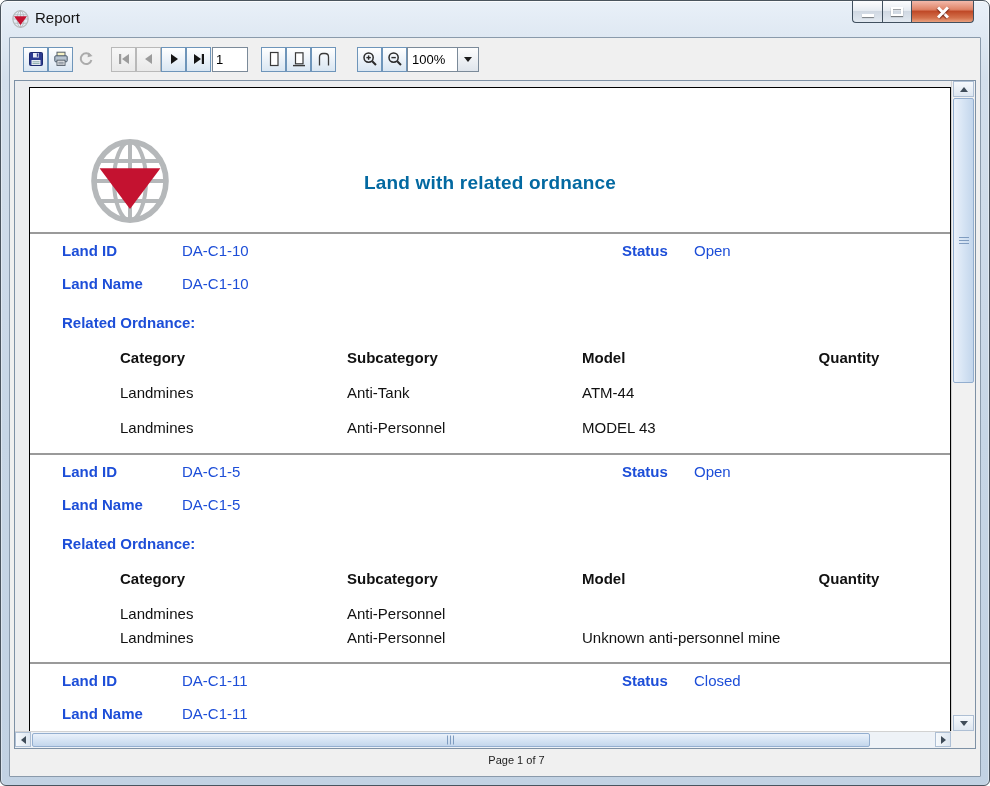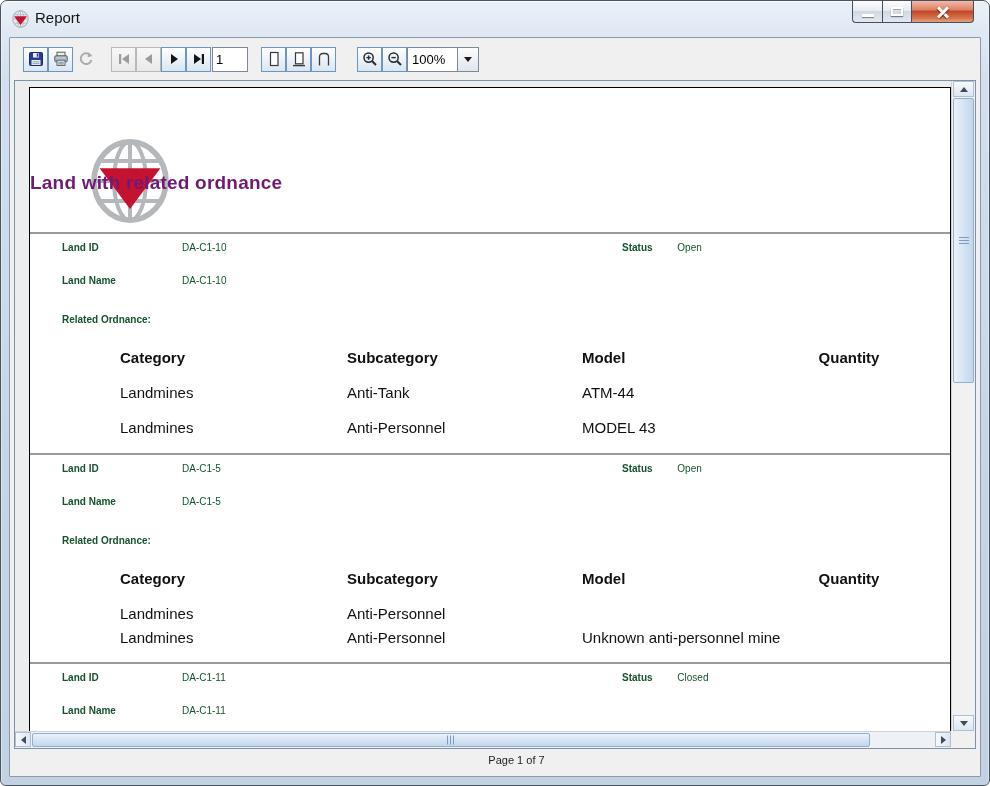--- a/index.html
+++ b/index.html
@@ -51,26 +51,26 @@
   .zgap { margin-left:8px !important; }
 
   
   .viewport { position:absolute; left:4px; right:4px; top:42px; bottom:27px; border:1px solid #7e91a5; background:#ecedef; overflow:hidden; }
   .vp-inner { position:absolute; left:0; top:0; right:24px; bottom:17px; overflow:hidden; }
 
   
   .page { position:absolute; left:14px; top:6px; width:922px; height:920px; background:#fff; border:1px solid #000; }
   .page-header { position:relative; height:144px; }
   .logo { position:absolute; left:60px; top:50px; width:80px; height:86px; }
-  .report-title { position:absolute; left:0; right:0; top:84px; text-align:left; font-size:19px; font-weight:bold; color:#701a75; letter-spacing:.2px; }
+  .report-title { position:absolute; left:0; right:0; top:84px; text-align:center; font-size:19px; font-weight:bold; color:#0369a1; letter-spacing:.2px; }
   hr.sep { border:none; height:2px; background:#9a9a9a; margin:0; }
   hr.sep.between { margin-top:15px; }
   hr.sep.between2 { margin-top:14px; }
 
-  .frow { position:relative; height:20px; margin:2px 42px 0 32px; font-size:10px; color:#14532d; }
+  .frow { position:relative; height:20px; margin:2px 42px 0 32px; font-size:15px; color:#1d4ed8; }
   .fr1 { margin-top:8px; }
   .fr2 { margin-top:13px; }
   .fr3 { margin-top:19px; }
   .flabel { position:absolute; left:0; top:0; font-weight:bold; }
   .fval { position:absolute; left:120px; top:0; }
   .status-pair { position:absolute; left:560px; top:0; white-space:nowrap; }
   .status-lab { font-weight:bold; }
   .status-val { margin-left:22px; }
 
   .trow { display:flex; margin:14px 42px 0 90px; font-size:15px; color:#111; line-height:21px; }

